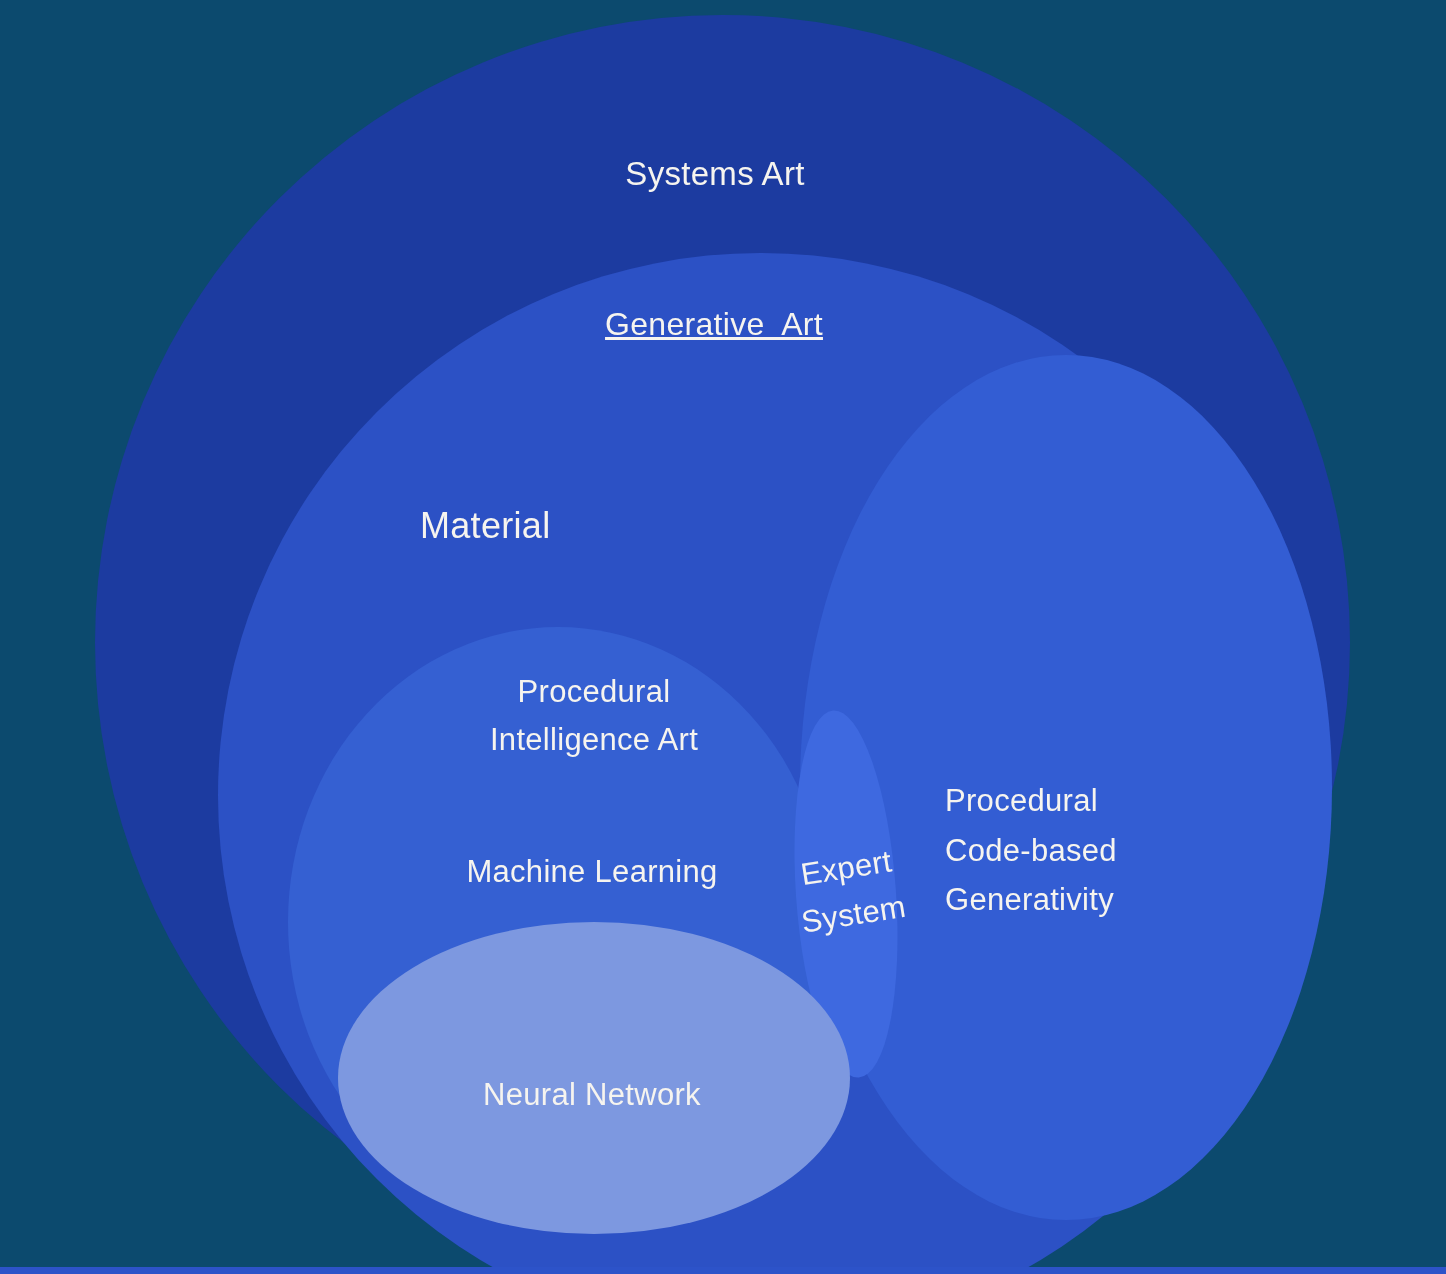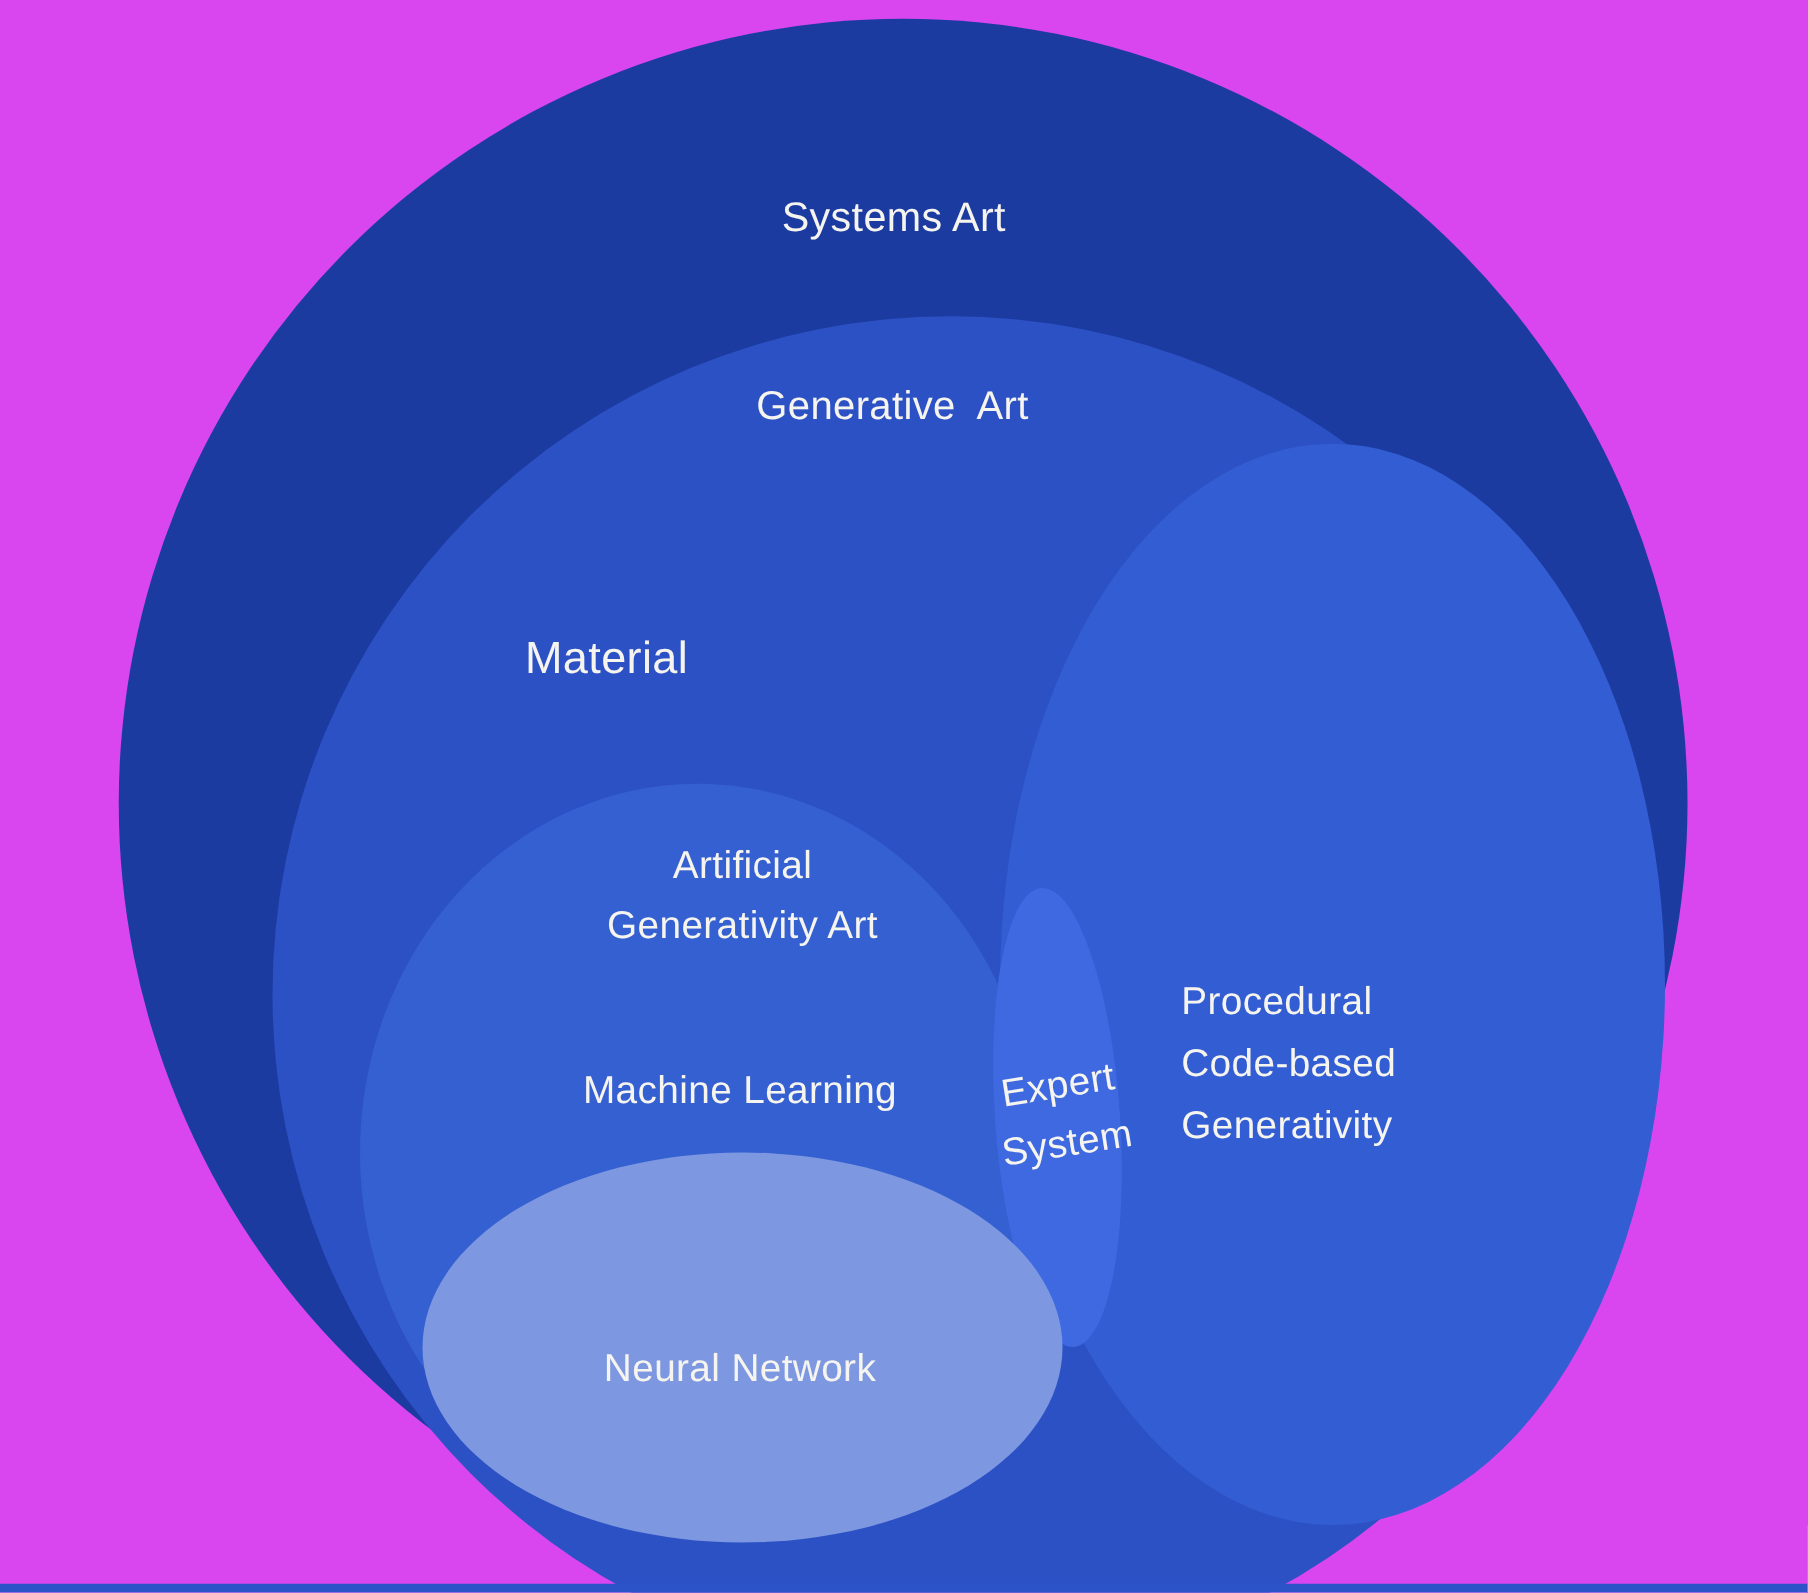--- a/index.html
+++ b/index.html
@@ -31,56 +31,56 @@
     position: absolute;
     color: #f6f4ef;
     font-size: 31px;
     letter-spacing: 0.3px;
     line-height: 1.55;
     white-space: nowrap;
   }
   .centered { transform: translateX(-50%); text-align: center; }
 
   .lbl-systems    { left: 715px; top: 148px; font-size: 33px; }
-  .lbl-generative { left: 714px; top: 300px; font-size: 32px; white-space: pre; }
+  .lbl-generative { left: 714px; top: 300px; font-size: 32px; white-space: pre; text-decoration: underline; }
   .lbl-material   { left: 420px; top: 498px; font-size: 36px; }
   .lbl-ai-art     { left: 594px; top: 668px; width: 250px; white-space: normal; }
   .lbl-ml         { left: 592px; top: 848px; }
   .lbl-expert     { left: 850px; top: 845px; width: 140px; white-space: normal;
                     transform: translateX(-50%) rotate(-9deg); text-align: center; line-height: 1.5; }
   .lbl-procedural { left: 945px; top: 728px; width: 215px; white-space: normal; text-align: left; line-height: 1.6; margin-top: 48px; }
   .lbl-neural     { left: 592px; top: 1058px; margin-top: 13px; }
 
   
   .bottom-bar {
     position: absolute;
     left: 0; right: 0; bottom: 0;
     height: 7px;
     background: #2d53c9;
   }
 </style>
 </head>
 <body>
 
-<div class="stage" style="background-color: #d946ef;">
+<div class="stage" style="background-color: #0c4a6e;">
 
   <div class="shape systems-art" style="background-color: rgb(28, 59, 160);"></div>
   <div class="shape generative-art" style="background-color: rgb(44, 81, 197);"></div>
   <div class="shape procedural" style="background-color: rgb(51, 93, 211);"></div>
   <div class="shape ai-art" style="background-color: rgb(53, 96, 210);"></div>
   <div class="shape expert-system" style="background-color: rgb(62, 105, 224);"></div>
   <div class="shape neural-network" style="background-color: rgb(125, 152, 224);"></div>
 
   <div class="label centered lbl-systems">Systems Art</div>
 
   <div class="label centered lbl-generative">Generative  Art</div>
 
   <div class="label lbl-material">Material</div>
 
-  <div class="label centered lbl-ai-art">Artificial Generativity Art</div>
+  <div class="label centered lbl-ai-art">Procedural Intelligence Art</div>
 
   <div class="label centered lbl-ml">Machine Learning</div>
 
   <div class="label lbl-expert">Expert System</div>
 
   <div class="label lbl-procedural">Procedural Code-based Generativity</div>
 
   <div class="label centered lbl-neural">Neural Network</div>
 
   <div class="bottom-bar" style="background-color: rgb(45, 83, 201);"></div>

